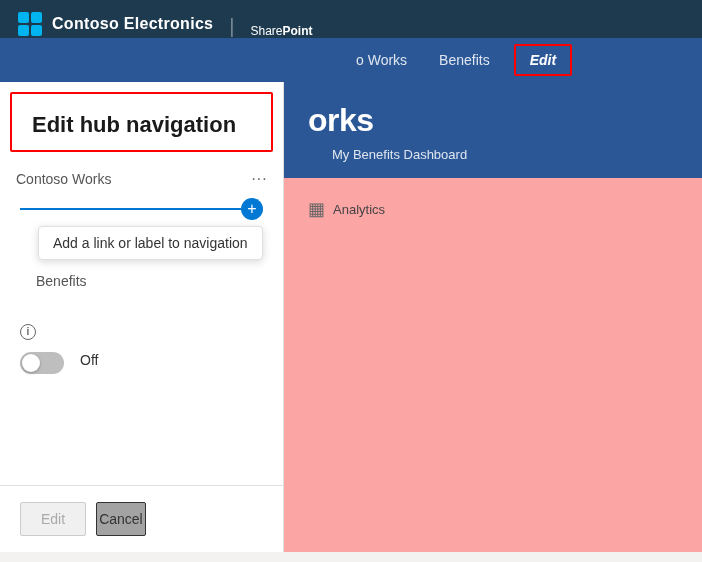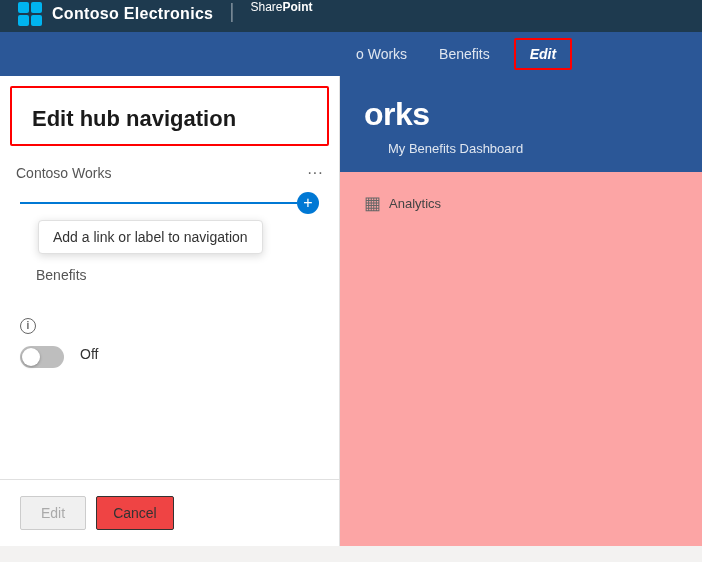--- a/index.html
+++ b/index.html
@@ -7,23 +7,23 @@
       width: 702px;
       height: 562px;
       font-family: 'Segoe UI', Arial, sans-serif;
       overflow: hidden;
       background: #f3f2f1;
     }
 
     
     .top-bar {
       background: #1e3a4f;
-      height: 32px;
-      display: flex;
-      align-items: flex-start;
+      height: 38px;
+      display: flex;
+      align-items: flex-end;
       padding: 0 16px;
       gap: 12px;
     }
     .top-bar-logo {
       display: flex;
       align-items: center;
       gap: 8px;
     }
     .top-bar-logo-icon {
       width: 28px;
@@ -76,21 +76,21 @@
     }
 
     
     .content-area {
       display: flex;
       height: calc(562px - 48px - 44px);
     }
 
     
     .edit-panel {
-      width: 340px;
+      width: 284px;
       background: white;
       border-right: 1px solid #e0e0e0;
       display: flex;
       flex-direction: column;
       flex-shrink: 0;
       position: relative;
       z-index: 10;
     }
 
     .panel-header {
@@ -245,23 +245,23 @@
     .btn-save {
       padding: 8px 20px;
       font-size: 14px;
       background: #f0f0f0;
       border: 1px solid #ccc;
       color: #aaa;
       cursor: not-allowed;
       border-radius: 2px;
     }
     .btn-cancel {
-      padding: 8px 16px;
-      font-size: 14px;
-      background: #ef4444;
+      padding: 8px 2px;
+      font-size: 14px;
+      background: #a3a3a3;
       border: 1px solid #333;
       color: #333;
       cursor: pointer;
       border-radius: 2px;
       font-weight: 500;
     }
 
     
     .right-pane {
       flex: 1;

